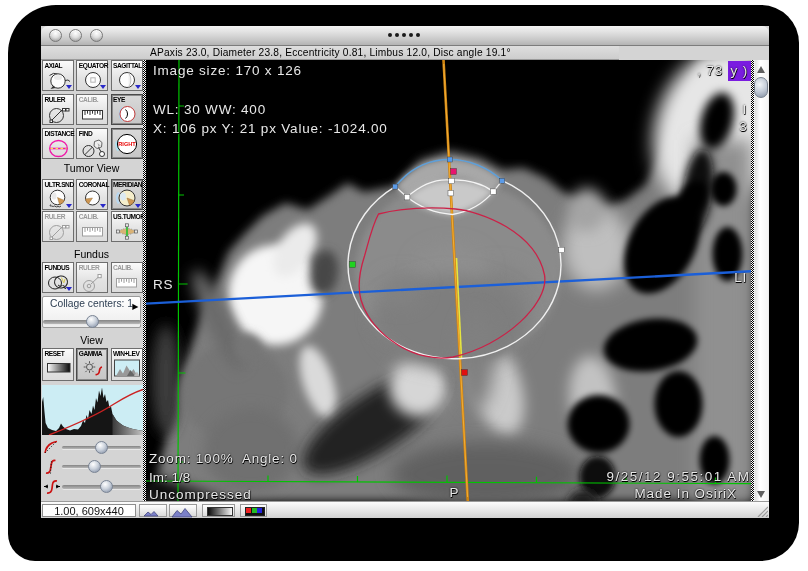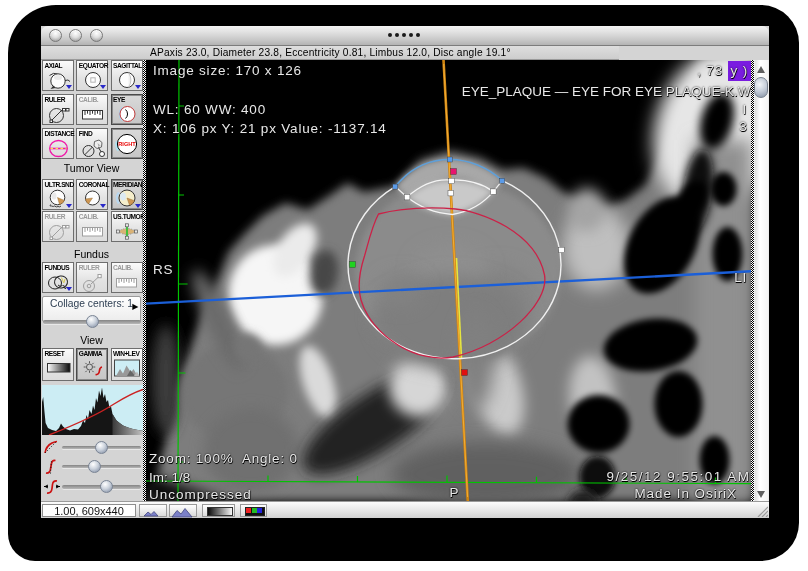--- a/index.html
+++ b/index.html
@@ -23,21 +23,21 @@
 .sbtn{position:absolute;top:1.5px;height:13.5px;background:linear-gradient(#ffffff,#dadada);border:1px solid #999;box-sizing:border-box}
 #grip{position:absolute;right:1px;top:1.5px;width:13px;height:13px;overflow:hidden}
 .imtxt{position:absolute;color:#e8e8e8;font-size:13.5px;white-space:pre;text-shadow:0.5px 0.5px 0.5px #000,0 0 2px #000;letter-spacing:0.8px;transform:translateZ(0)}
 
 .tb{position:absolute;background:linear-gradient(#fbfbfb,#e3e3e3 60%,#dcdcdc);border:1.5px solid #6e6e6e;box-sizing:border-box}
 .tb.sel{background:linear-gradient(#d9d9d9,#c6c6c6);border-color:#4a4a4a;box-shadow:inset 0 0 0 1px #8a8a8a}
 .tb b{position:absolute;left:1.5px;top:1px;font-size:6.6px;font-weight:bold;letter-spacing:-0.45px;color:#000;white-space:pre}
 .tb svg{display:block}
 .dd{position:absolute;right:1px;bottom:1px;width:0;height:0;border-left:3.2px solid transparent;border-right:3.2px solid transparent;border-top:4.2px solid #2828c8}
 .tlab{position:absolute;left:0;width:101px;text-align:center;font-size:10.5px;color:#000}
-#collage{position:absolute;left:1px;top:236px;width:99px;height:26px;background:linear-gradient(#ffffff,#ececec);border:1px solid #9a9a9a;border-radius:2px;box-sizing:border-box;font-size:10.3px;color:#2d3e52;text-align:left;padding-left:7px;line-height:13px;white-space:nowrap}
+#collage{position:absolute;left:1px;top:236px;width:99px;height:32px;background:linear-gradient(#ffffff,#ececec);border:1px solid #9a9a9a;border-radius:2px;box-sizing:border-box;font-size:10.3px;color:#2d3e52;text-align:left;padding-left:7px;line-height:13px;white-space:nowrap}
 #collage i{font-style:normal;color:#000;font-size:8px;position:absolute;right:1.5px;top:2.6px}
 .strack{position:absolute;height:3.6px;background:linear-gradient(#848484,#b8b8b8);border-radius:2px;box-shadow:0 1px 0 #e8e8e8}
 .sthm{position:absolute;width:13px;height:13px;border-radius:50%;background:radial-gradient(circle at 38% 30%,#ffffff,#ccd3dd 45%,#97a2b4 80%,#8c97a8);border:0.5px solid #7a8494;box-sizing:border-box}
 </style></head><body>
 <div id="bg"></div>
 <div id="win">
 <div id="titlebar">
       <div class="tl" style="left:8px"></div>
       <div class="tl" style="left:28px"></div>
       <div class="tl" style="left:48.5px"></div>
@@ -407,27 +407,26 @@
 <rect x="302" y="130.4" width="5.5" height="5.5" fill="#fff"></rect>
 <rect x="258.4" y="134.4" width="5.5" height="5.5" fill="#fff"></rect>
 <rect x="344.6" y="128.9" width="5.5" height="5.5" fill="#fff"></rect>
 <rect x="412.8" y="187.2" width="5.5" height="5.5" fill="#fff"></rect>
 <rect x="304.5" y="108.5" width="6" height="6" fill="#e8156e"></rect>
 <rect x="203.5" y="201.5" width="6" height="6" fill="#1ed31e"></rect>
 <rect x="315.5" y="309.5" width="6" height="6" fill="#e01010"></rect>
 </g>
 </svg>
 <div class="imtxt" style="left:7.5px;top:3px">Image size: 170 x 126</div>
-<div class="imtxt" style="left:7.5px;top:41.6px">WL: 60 WW: 400</div>
-<div class="imtxt" style="left:7.5px;top:60.9px">X: 106 px Y: 21 px Value: -1137.14</div>
+<div class="imtxt" style="left:7.5px;top:41.6px">WL: 30 WW: 400</div>
+<div class="imtxt" style="left:7.5px;top:60.9px">X: 106 px Y: 21 px Value: -1024.00</div>
 <div class="imtxt" style="right:1px;top:3px">, 73 <span style="background:#7a1ce0;padding:2px 4px 3px 3px;margin-right:-2px">y )</span></div>
-<div class="imtxt" style="right:0.5px;top:24px;letter-spacing:0">EYE_PLAQUE — EYE FOR EYE PLAQUE-K.W</div>
 <div class="imtxt" style="right:4px;top:41.5px">I</div>
 <div class="imtxt" style="right:3.5px;top:58.5px">3</div>
-<div class="imtxt" style="left:7.5px;top:202px">RS</div>
+<div class="imtxt" style="left:7.5px;top:217px">RS</div>
 <div class="imtxt" style="right:4px;top:210px">LI</div>
 <div class="imtxt" style="left:304px;top:425px">P</div>
 <div class="imtxt" style="left:3.5px;top:390.5px">Zoom: 100%  Angle: 0</div>
 <div class="imtxt" style="left:3.5px;top:409.8px;letter-spacing:0">Im: 1/8</div>
 <div class="imtxt" style="left:3.5px;top:426.8px;letter-spacing:1px">Uncompressed</div>
 <div class="imtxt" style="right:0.5px;top:408.5px;letter-spacing:1.5px">9/25/12 9:55:01 AM</div>
 <div class="imtxt" style="right:14px;top:425.5px;letter-spacing:0.95px">Made In OsiriX</div>
     </div>
 <div id="scroll">
       <div id="strack"></div>

